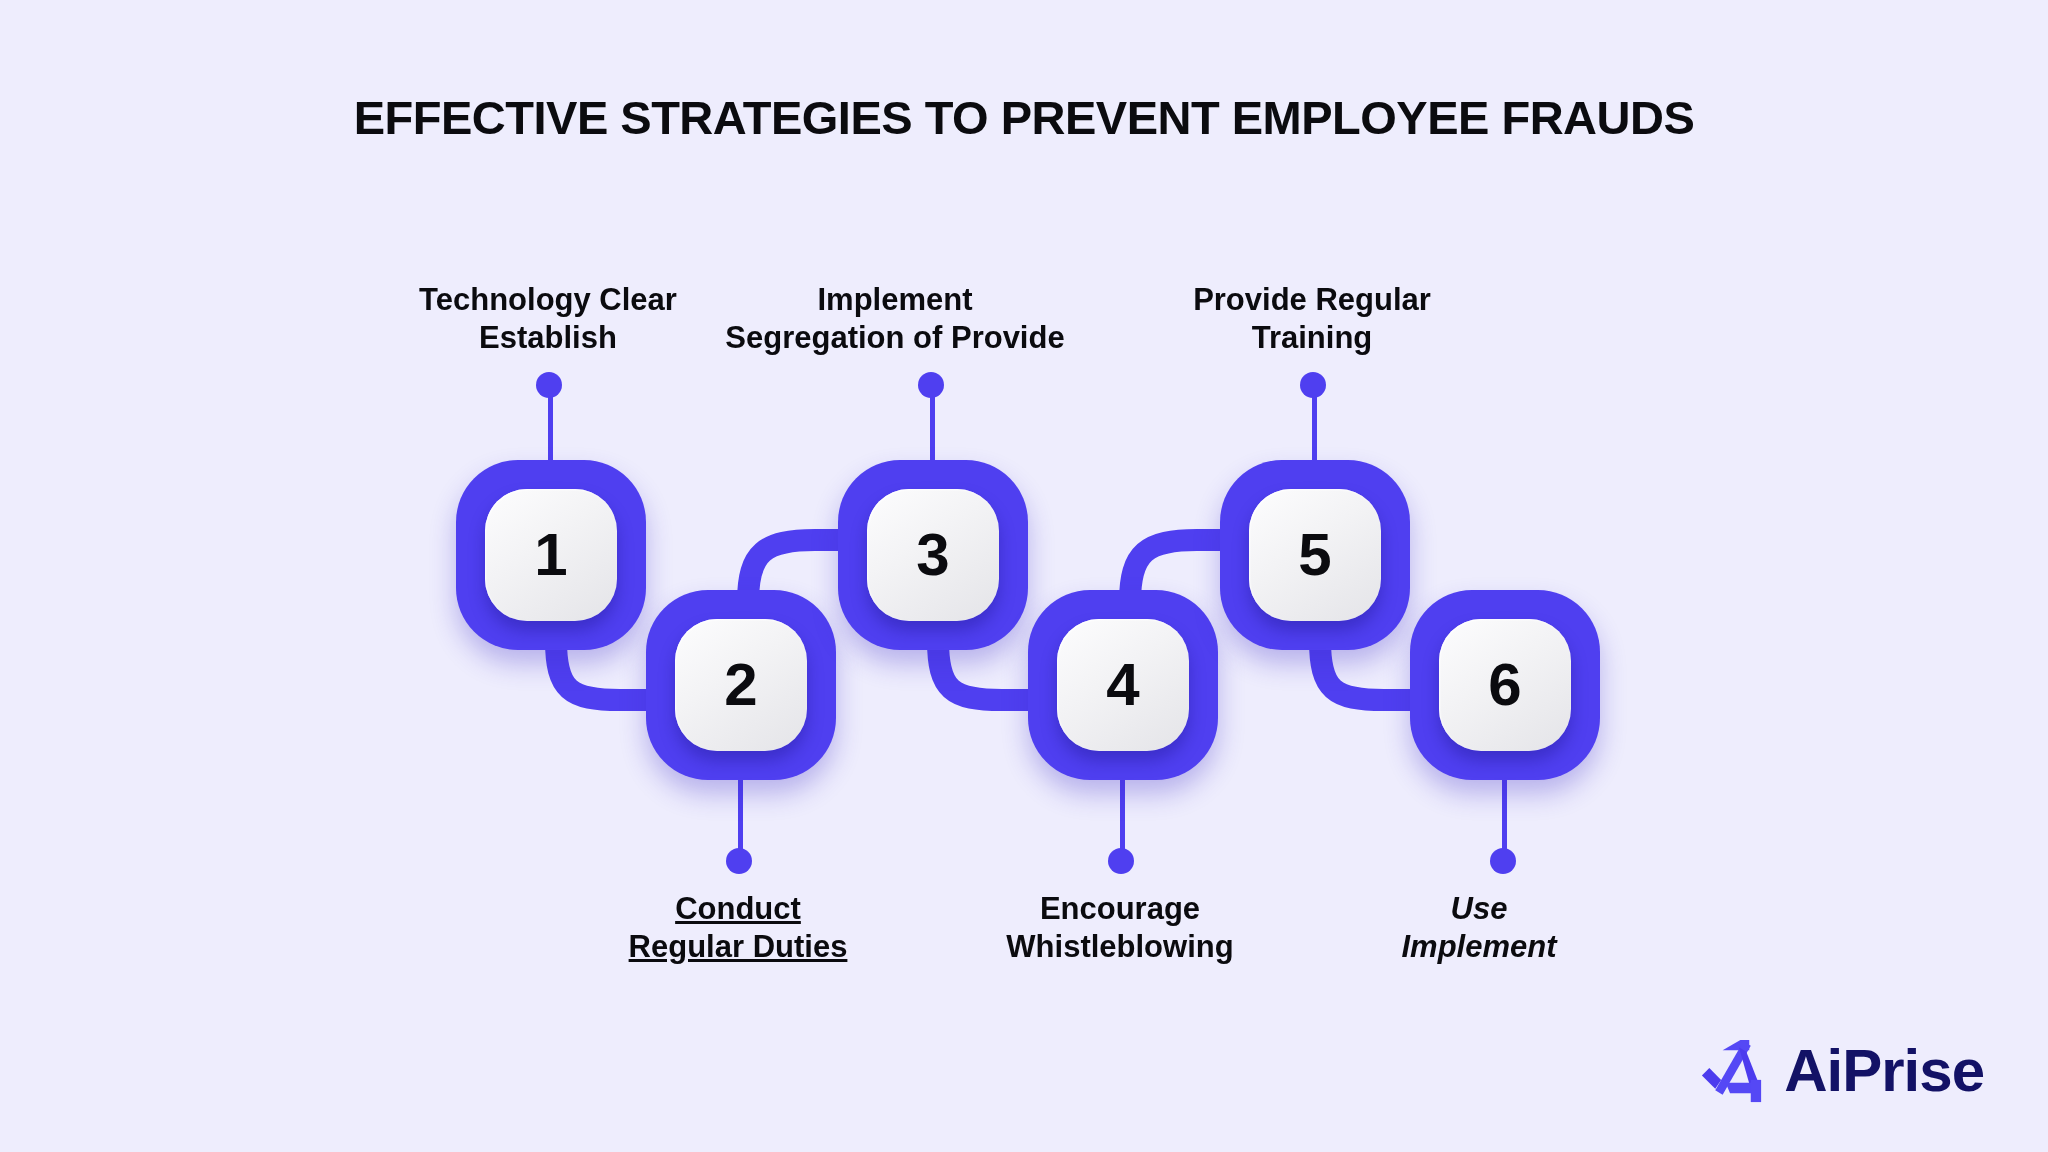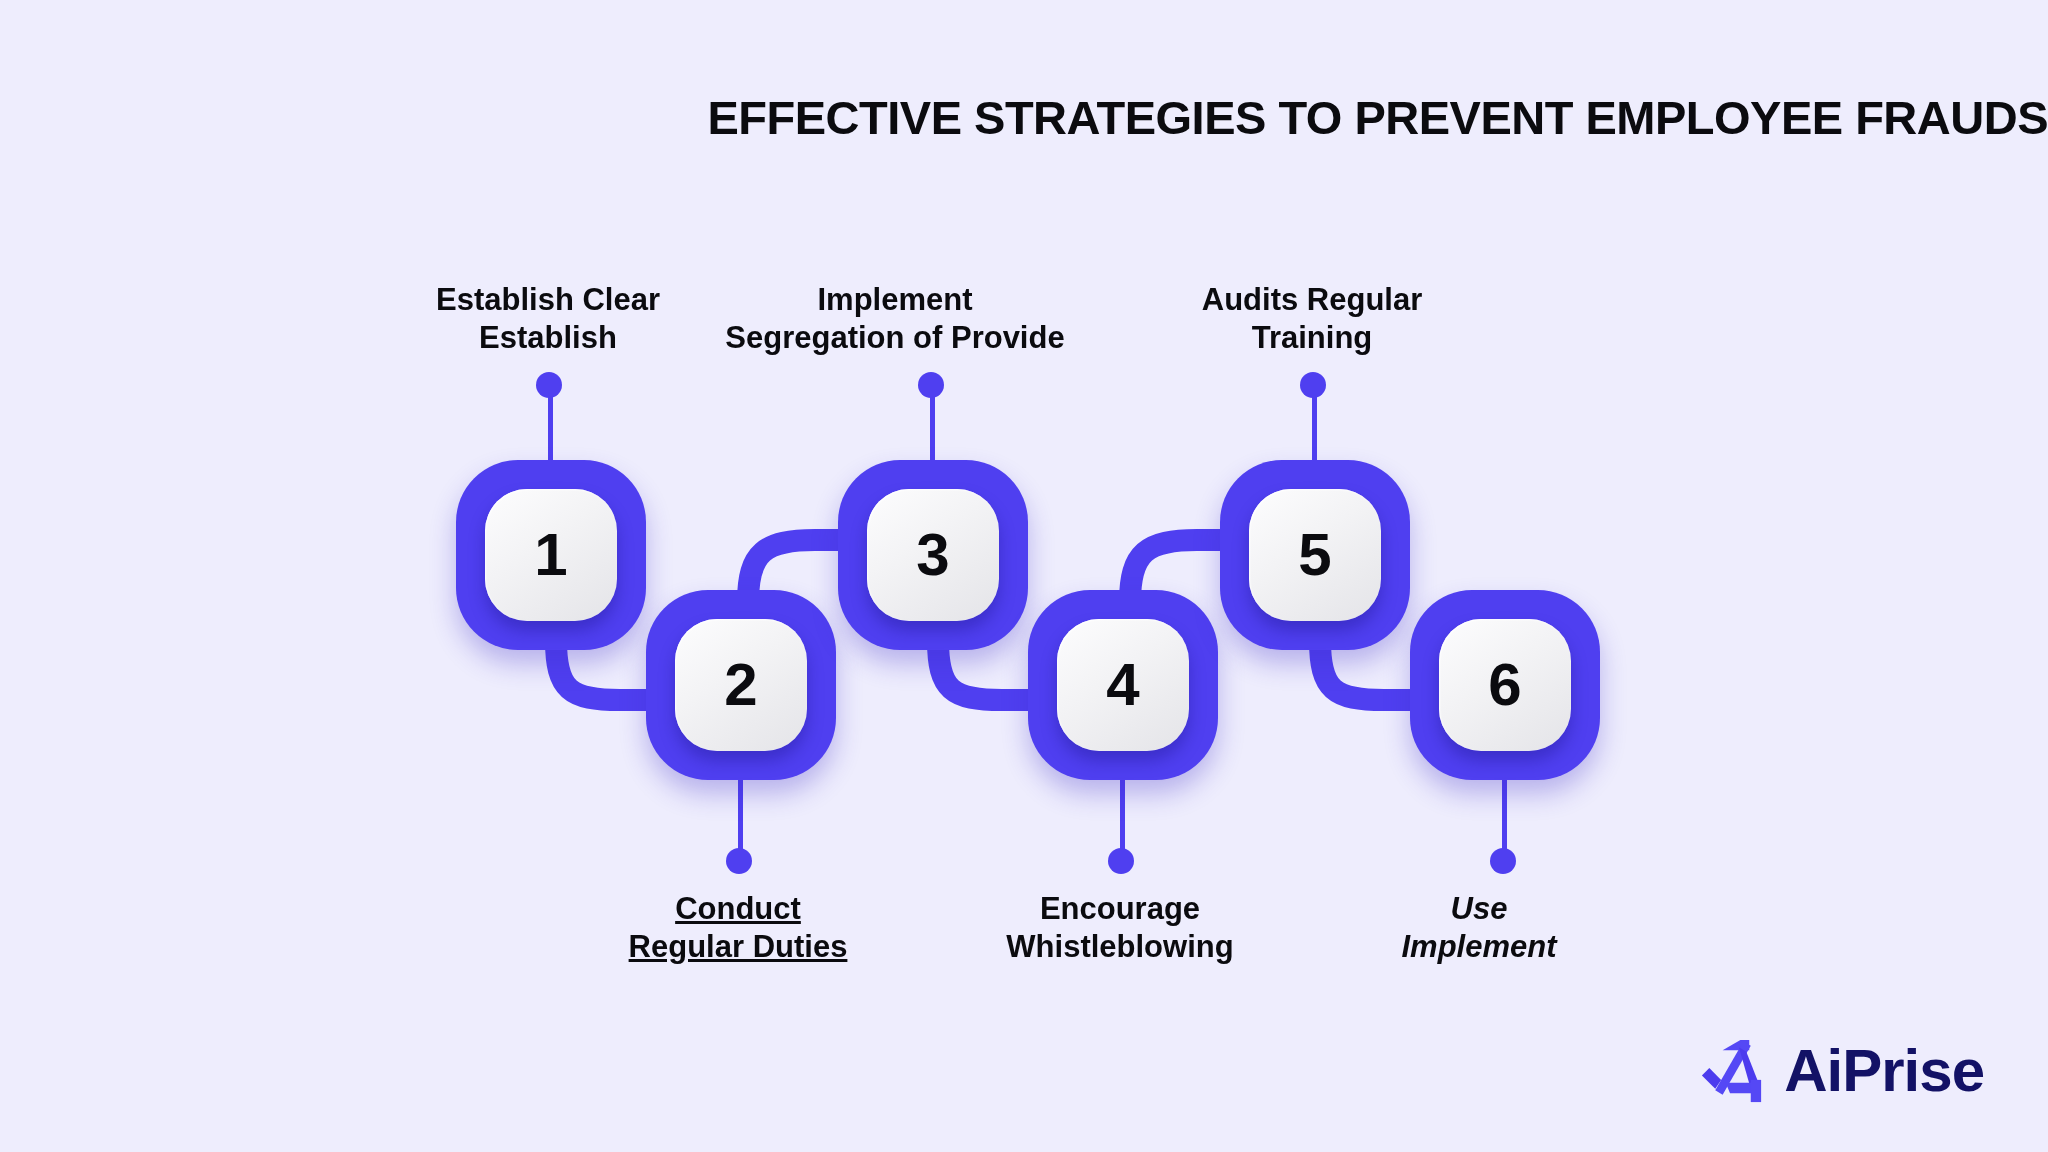--- a/index.html
+++ b/index.html
@@ -9,21 +9,21 @@
     font-family:"Liberation Sans", sans-serif;
     overflow:hidden;
     position:relative;
   }
   .stage{position:absolute;inset:0;}
 
   
   .title{
     position:absolute;
     top:92px;left:0;right:0;
-    text-align:right;
+    text-align:center;
     font-size:47px;
     font-weight:bold;
     letter-spacing:-0.5px;
     color:#0B0B0F;
     line-height:1.1;
     white-space:nowrap;
   }
 
   
   .wires{position:absolute;inset:0;width:2048px;height:1152px;}
@@ -140,31 +140,31 @@
 
   <div class="node" style="left:1220px;top:460px;">
     <div class="inner">5</div>
   </div>
 
   <div class="node" style="left:1410px;top:590px;">
     <div class="inner">6</div>
   </div>
 
   <div class="caption above" style="left:548px;top:358px;">
-    <div>Establish Clear</div>
+    <div>Technology Clear</div>
     <div>Establish</div>
   </div>
 
   <div class="caption above" style="left:930px;top:358px;width:400px;margin-left:-35px;">
     <div>Implement</div>
     <div>Segregation of Provide</div>
   </div>
 
   <div class="caption above" style="left:1312px;top:358px;">
-    <div>Audits Regular</div>
+    <div>Provide Regular</div>
     <div>Training</div>
   </div>
 
   <div class="caption below" style="left:738px;top:890px;text-decoration:underline;">
     <div>Conduct</div>
     <div>Regular Duties</div>
   </div>
 
   <div class="caption below" style="left:1120px;top:890px;">
     <div>Encourage</div>

